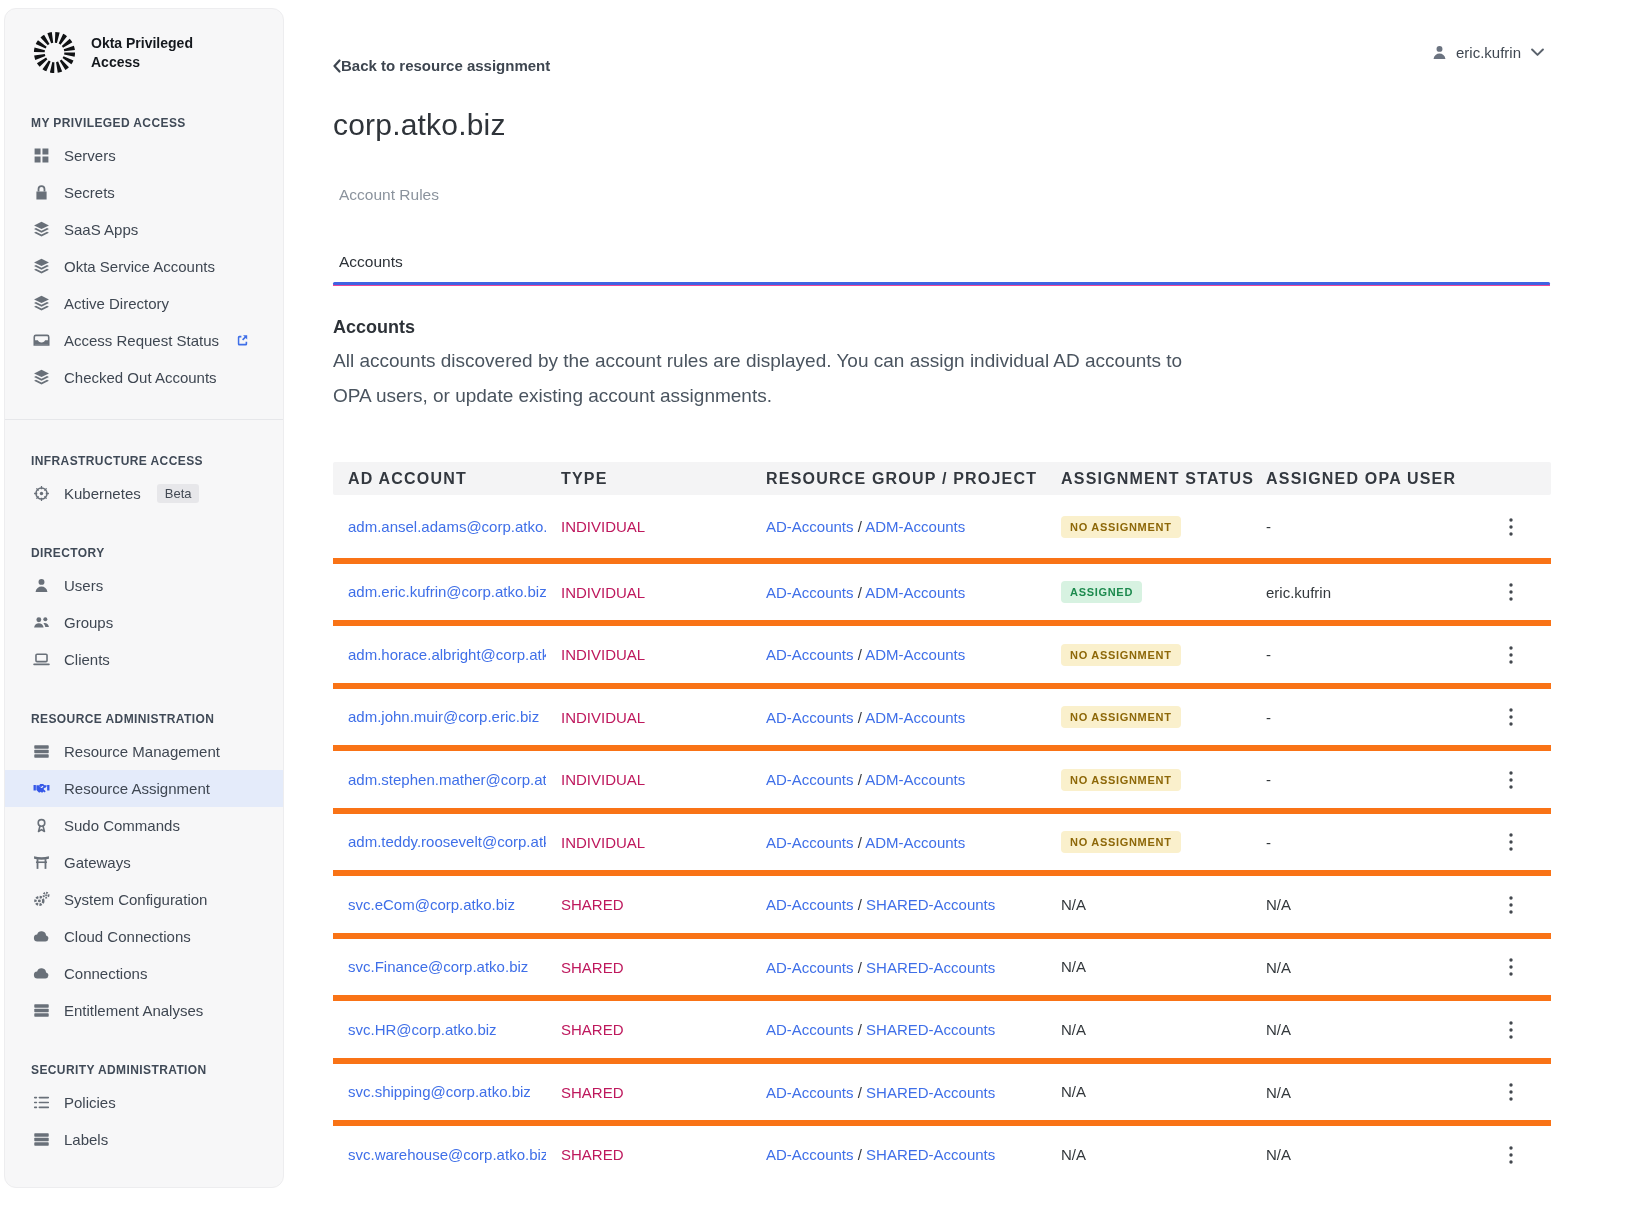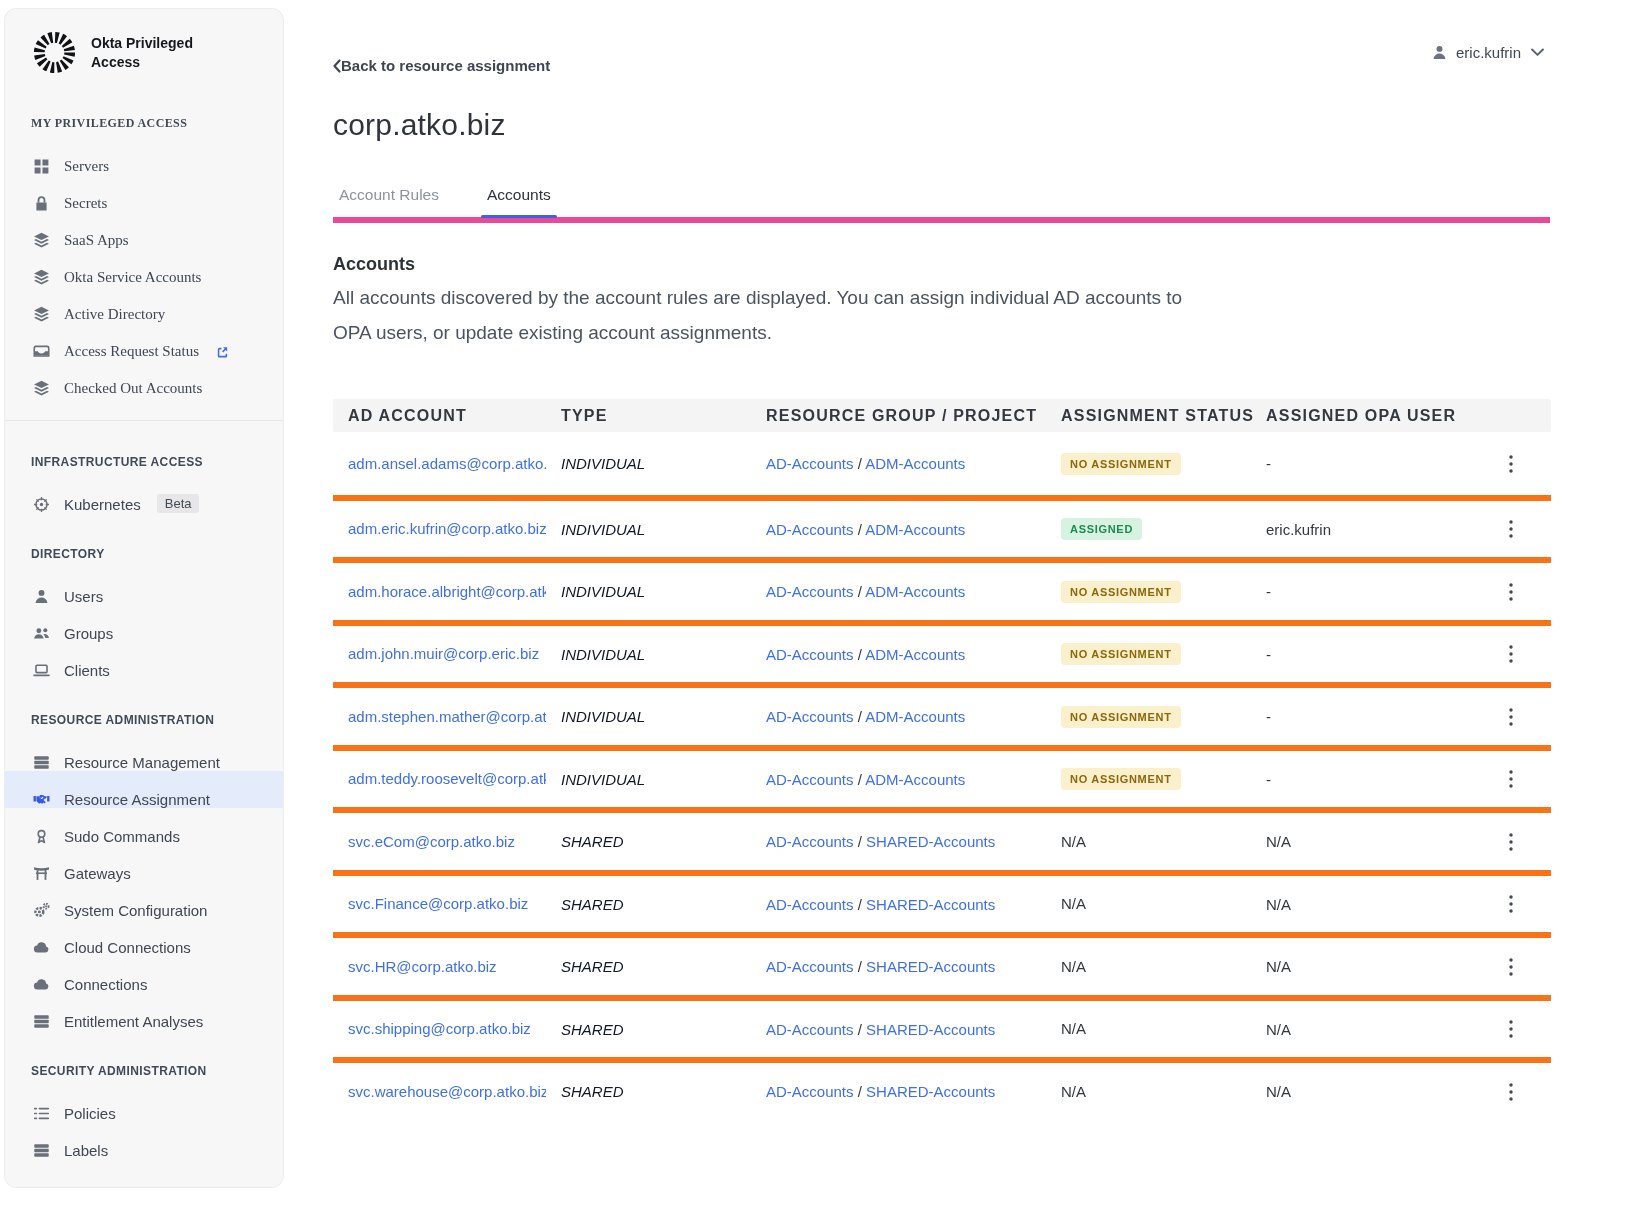--- a/index.html
+++ b/index.html
@@ -9,21 +9,21 @@
   
   .sidebar { position:absolute; left:4px; top:8px; width:280px; height:1180px;
     background:#f7f7f8; border:1px solid #ededef; border-radius:12px; overflow:hidden; }
   .brand { display:flex; align-items:flex-start; gap:13px; padding:20px 0 0 26px; }
   .brand-logo { width:47px; height:47px; flex:0 0 auto; }
   .brand-title { font-size:14px; font-weight:700; color:#14181d; line-height:1.35; width:120px; padding-top:5px; }
   .nav { margin-top:40px; }
   .section-label { font-size:12px; font-weight:600; letter-spacing:.4px; color:#404a57;
     padding:0 0 7px 26px; }
   .nav-section { margin-top:34px; }
-  .nav-item { display:flex; align-items:flex-end; gap:14px; height:37px; padding-left:28px;
+  .nav-item { display:flex; align-items:center; gap:14px; height:37px; padding-left:28px;
     color:#3f4752; font-size:15px; cursor:pointer; }
   .nav-item.selected { background:var(--selected-bg); }
   .nav-item.selected .nav-icon { color:var(--selected-icon); }
   .nav-icon { width:17px; height:17px; color:#697079; display:inline-flex; }
   .nav-icon svg { width:17px; height:17px; }
   .nav-label { white-space:nowrap; }
   .beta-badge { background:#e7e7ea; color:#434a54; font-size:13px; border-radius:3px;
     padding:2px 8px; margin-left:2px; }
   .ext-icon { width:15px; height:15px; color:var(--link); display:inline-flex; margin-left:2px; }
   .ext-icon svg { width:15px; height:15px; }
@@ -35,40 +35,40 @@
   .user-menu .u-icon { width:17px; height:17px; color:#6b7380; display:inline-flex; }
   .user-menu .c-icon { width:13px; height:9px; color:#5a626c; display:inline-flex; margin-left:2px; }
 
   
   .main { position:absolute; left:333px; top:0; width:1217px; }
   .back-link { display:flex; align-items:center; margin-top:57px;
     color:#3e4650; font-size:15px; font-weight:700; cursor:pointer; }
   .back-link .b-icon { width:8px; height:14px; display:inline-flex; color:#3e4650; }
   .page-title { margin-top:34px; font-size:30px; font-weight:500; color:#2f343a; letter-spacing:.2px; }
 
-  .tabs { margin-top:44px; display:flex; gap:36px; border-bottom:6px solid #ec4899; }
+  .tabs { margin-top:44px; display:flex; gap:36px; border-bottom:2px solid #ec4899;flex-direction:column; }
   .tab { font-size:15.5px; padding:0 6px 13px; cursor:pointer; color:#8b939d; position:relative; }
   .tab.active { color:#2d3238; font-weight:500; }
   .tab.active::after { content:""; position:absolute; left:0; right:0; bottom:-1px; height:3px;
     background:var(--accent); border-radius:2px; }
 
   .section-title { margin-top:31px; font-size:18px; font-weight:700; color:#2d3238; }
   .section-desc { margin-top:5px; font-size:19px; color:#4a545f; line-height:1.85; max-width:865px; }
 
   
   .acct-table { margin-top:49px; width:1218px; }
   .thead, .trow { display:grid; grid-template-columns:213px 205px 295px 205px 205px 1fr;
     align-items:center; padding-left:15px; }
   .thead { background:#f4f4f5; height:33px; border-radius:2px; }
   .th { font-size:16px; font-weight:700; letter-spacing:1.2px; color:#33383f; }
   .trow { height:62.5px; }
   .trow + .trow { border-top:6px solid #f97316; }
   .cell-account { max-width:198px; overflow:hidden; white-space:nowrap; }
   .link { color:var(--link); font-size:15px; text-decoration:none; cursor:pointer; white-space:nowrap; }
-  .cell-type { font-size:15px; color:#0f172a;font-style:italic; }
+  .cell-type { font-size:15px; color:#be185d; }
   .cell-group { font-size:15px; white-space:nowrap; }
   .sep { color:#33383f; }
   .badge { display:inline-block; font-size:11px; font-weight:700; letter-spacing:.7px;
     padding:5px 9px; border-radius:4px; }
   .badge.warning { background:var(--badge-yellow-bg); color:var(--badge-yellow-text); }
   .badge.success { background:var(--badge-green-bg); color:var(--badge-green-text); }
   .plain-status, .cell-user { font-size:15px; color:#33383c; }
   .cell-kebab { justify-self:center; width:18px; height:22px; display:flex; align-items:center;
     justify-content:center; color:#43484e; cursor:pointer; }
   .cell-kebab svg { width:4px; height:18px; }
@@ -79,21 +79,21 @@
 <div class="sidebar">
   <div class="brand">
     <span class="brand-logo">
       <svg viewBox="0 0 48 48">
           <circle cx="24" cy="24" r="15.5" fill="none" stroke="#111315" stroke-width="11" stroke-dasharray="3.35 2.75"></circle>
         </svg>
     </span>
     <span class="brand-title">Okta Privileged Access</span>
   </div>
   <div class="nav">
-      <div class="nav-section" style="margin-top: 8px; font-family: Liberation Serif, serif;">
+      <div class="nav-section" style="margin-top: 8px;">
         <div class="section-label">MY PRIVILEGED ACCESS</div>
         <div class="nav-item">
           <span class="nav-icon">
             <svg viewBox="0 0 16 16" fill="currentColor">
               <path d="M1.5 1.5h5.6v5.6H1.5zM8.9 1.5h5.6v5.6H8.9zM1.5 8.9h5.6v5.6H1.5zM8.9 8.9h5.6v5.6H8.9z"></path>
             </svg>
           </span>
           <span class="nav-label">Servers</span>
         </div>
         <div class="nav-item">

